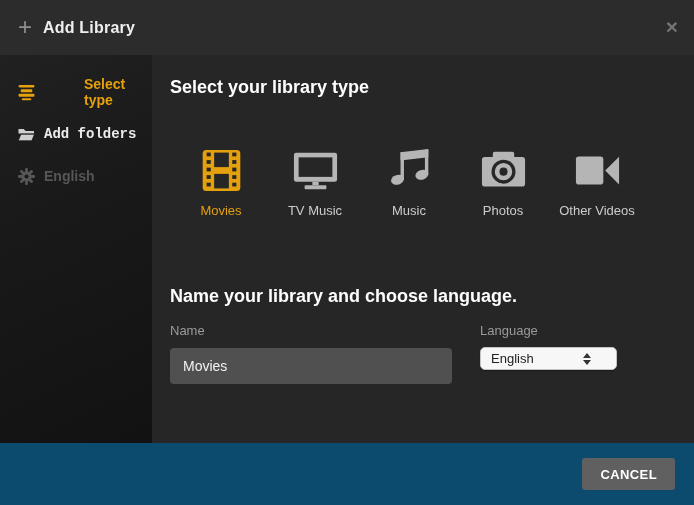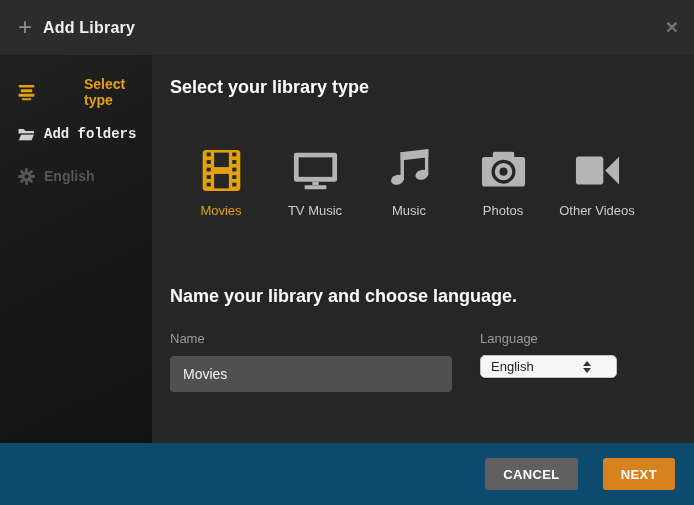--- a/index.html
+++ b/index.html
@@ -59,21 +59,21 @@
   .type-row { display: flex; margin: 49px 0 0 4px; }
   .type-cell {
     width: 94px; text-align: center; cursor: pointer;
   }
   .type-cell .t-icon { height: 46px; display: flex; align-items: flex-end; justify-content: center; }
   .type-cell .t-label { margin-top: 10px; font-size: 13px; color: #cccccc; }
   .type-cell.selected .t-label { color: #e5a00d; font-weight: 400; }
 
   
   .name-heading { margin-top: 68px; }
-  .form-row { display: flex; margin-top: 24px; }
+  .form-row { display: flex; margin-top: 16px; }
   .field-label { color: #9a9a9a; font-size: 13px; }
   .name-group { width: 282px; }
   .name-input {
     margin-top: 10px;
     width: 282px; height: 36px;
     background: #505050; border: none; border-radius: 4px;
     color: #f2f2f2; font-size: 14px; font-family: "Liberation Sans", sans-serif;
     padding: 0 13px; outline: none;
   }
   .lang-group { margin-left: 28px; }
@@ -269,16 +269,15 @@
           </div>
         </div>
 
       </div>
 
     </div>
   </div>
 
   <div class="footer">
     <button class="btn btn-cancel">CANCEL</button>
-    <button class="btn btn-next">NEXT</button>
   </div>
 
 </div>
 
 </body></html>

